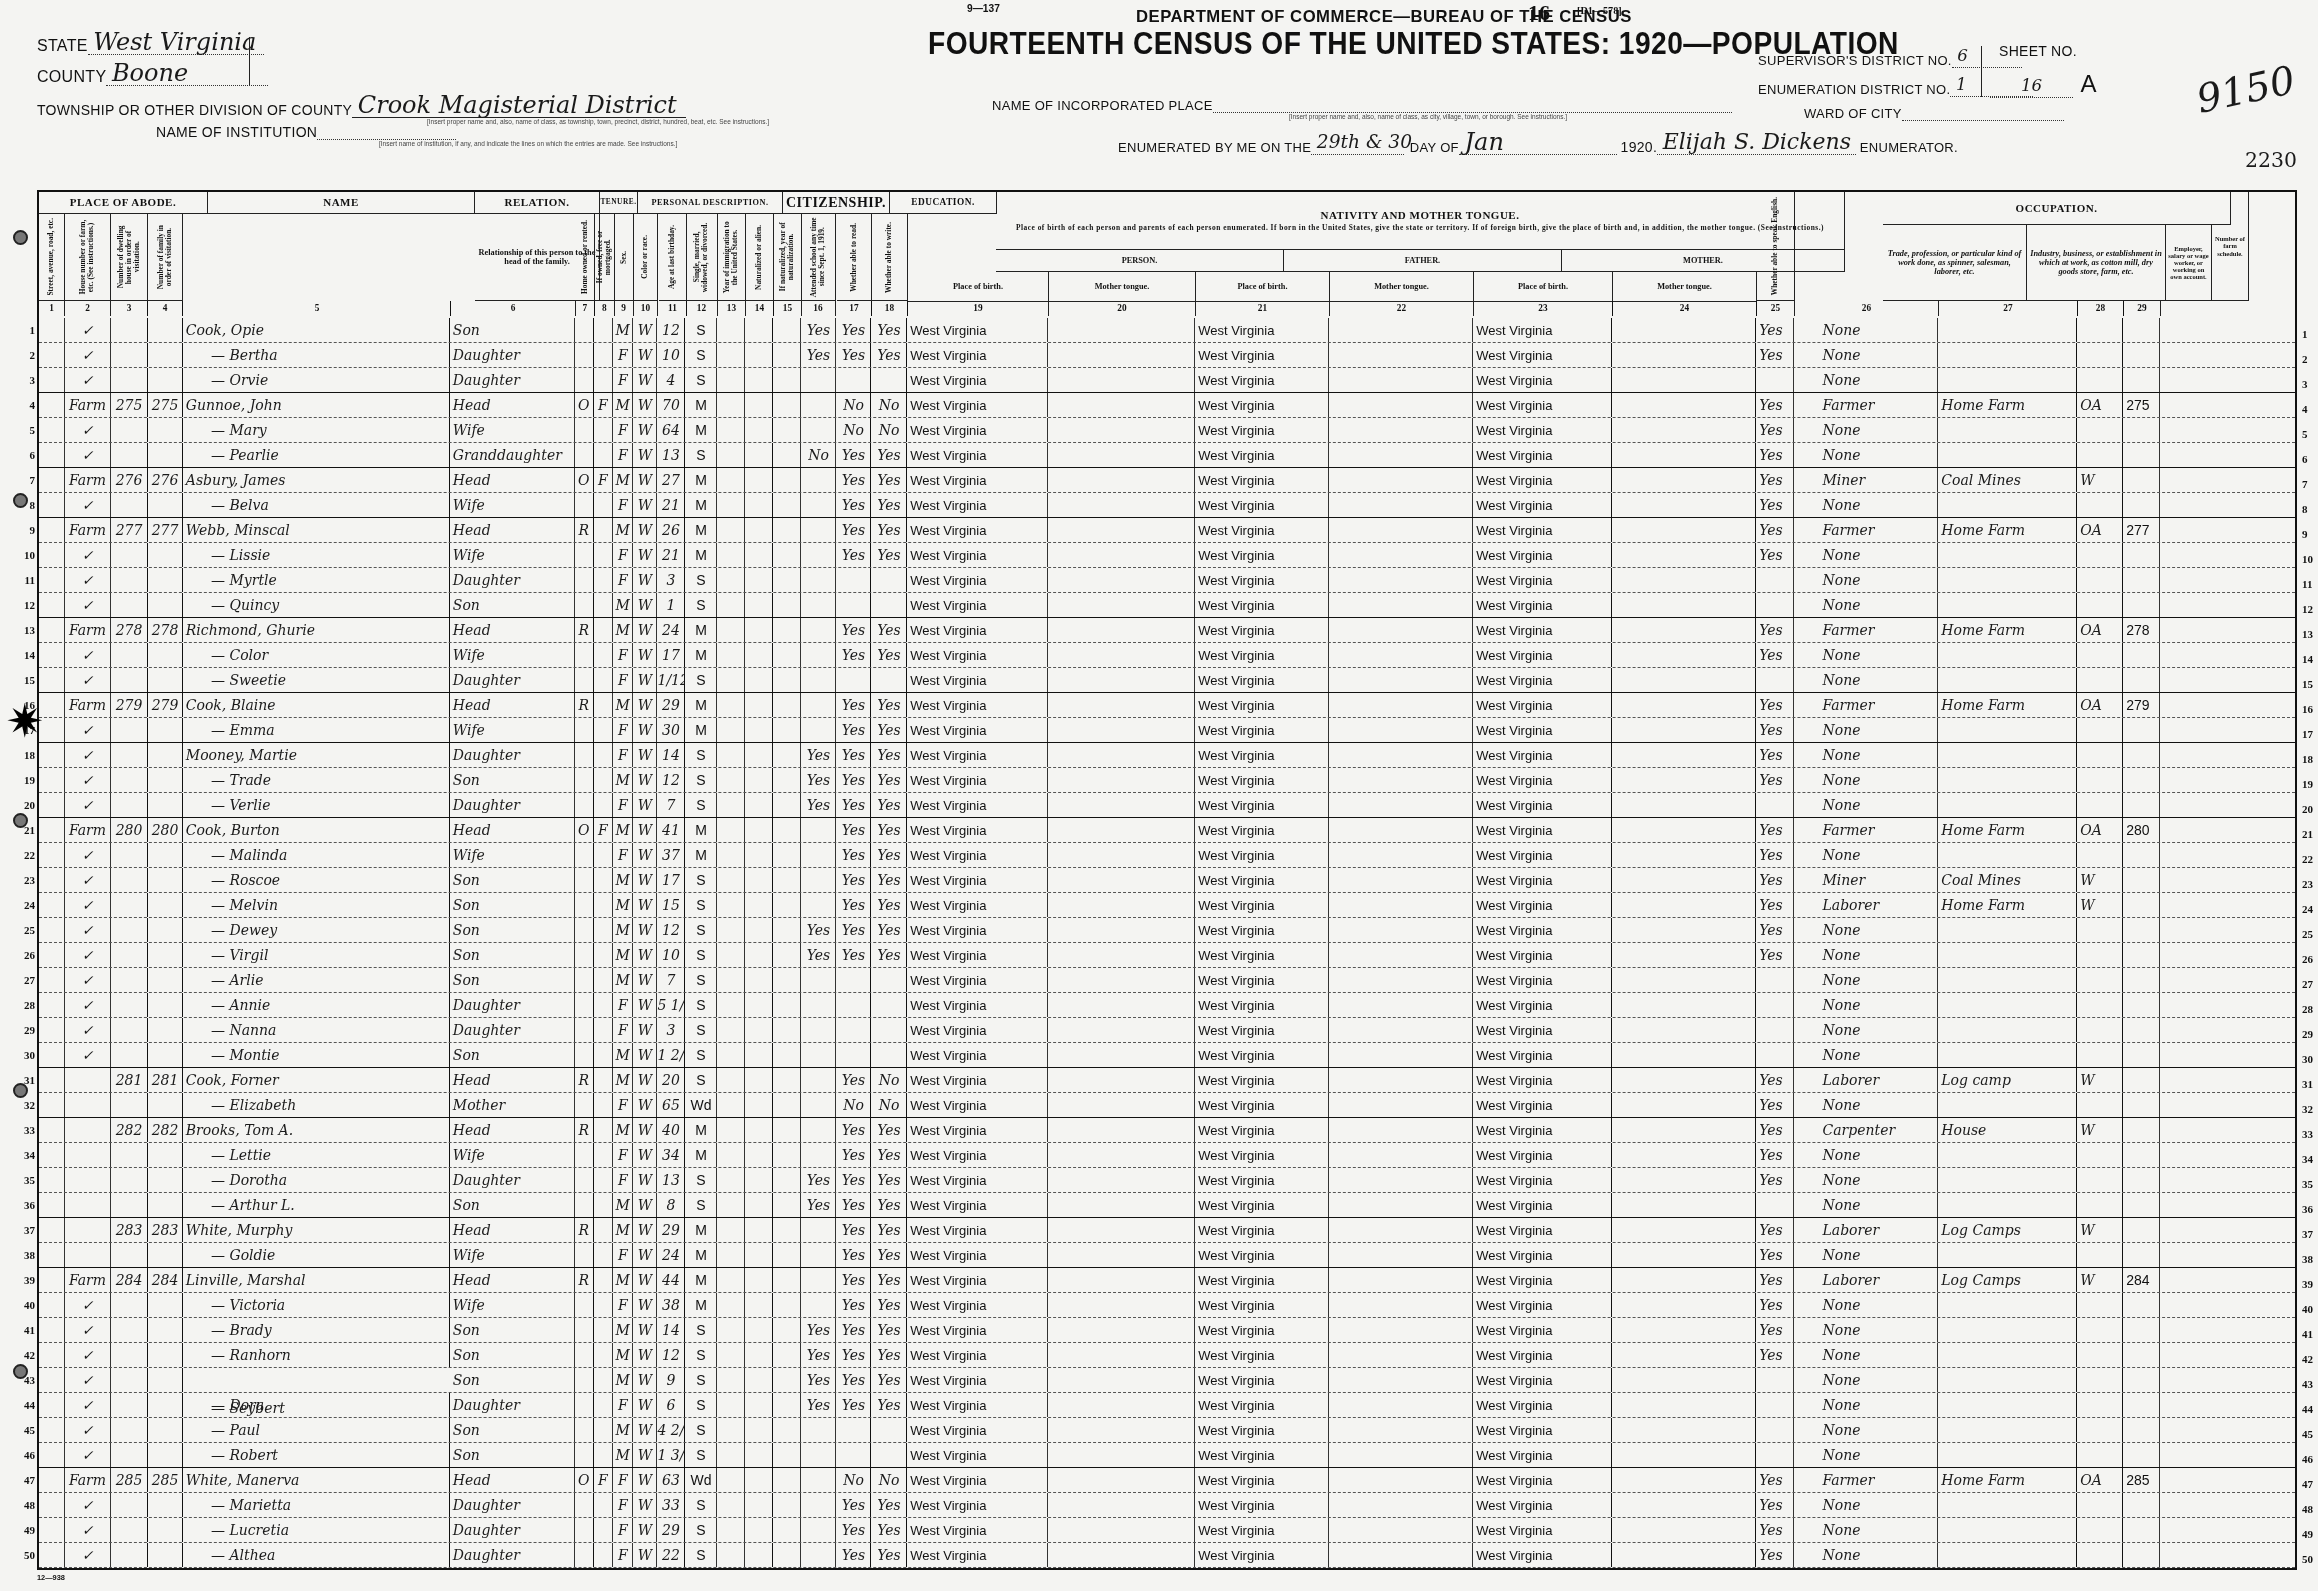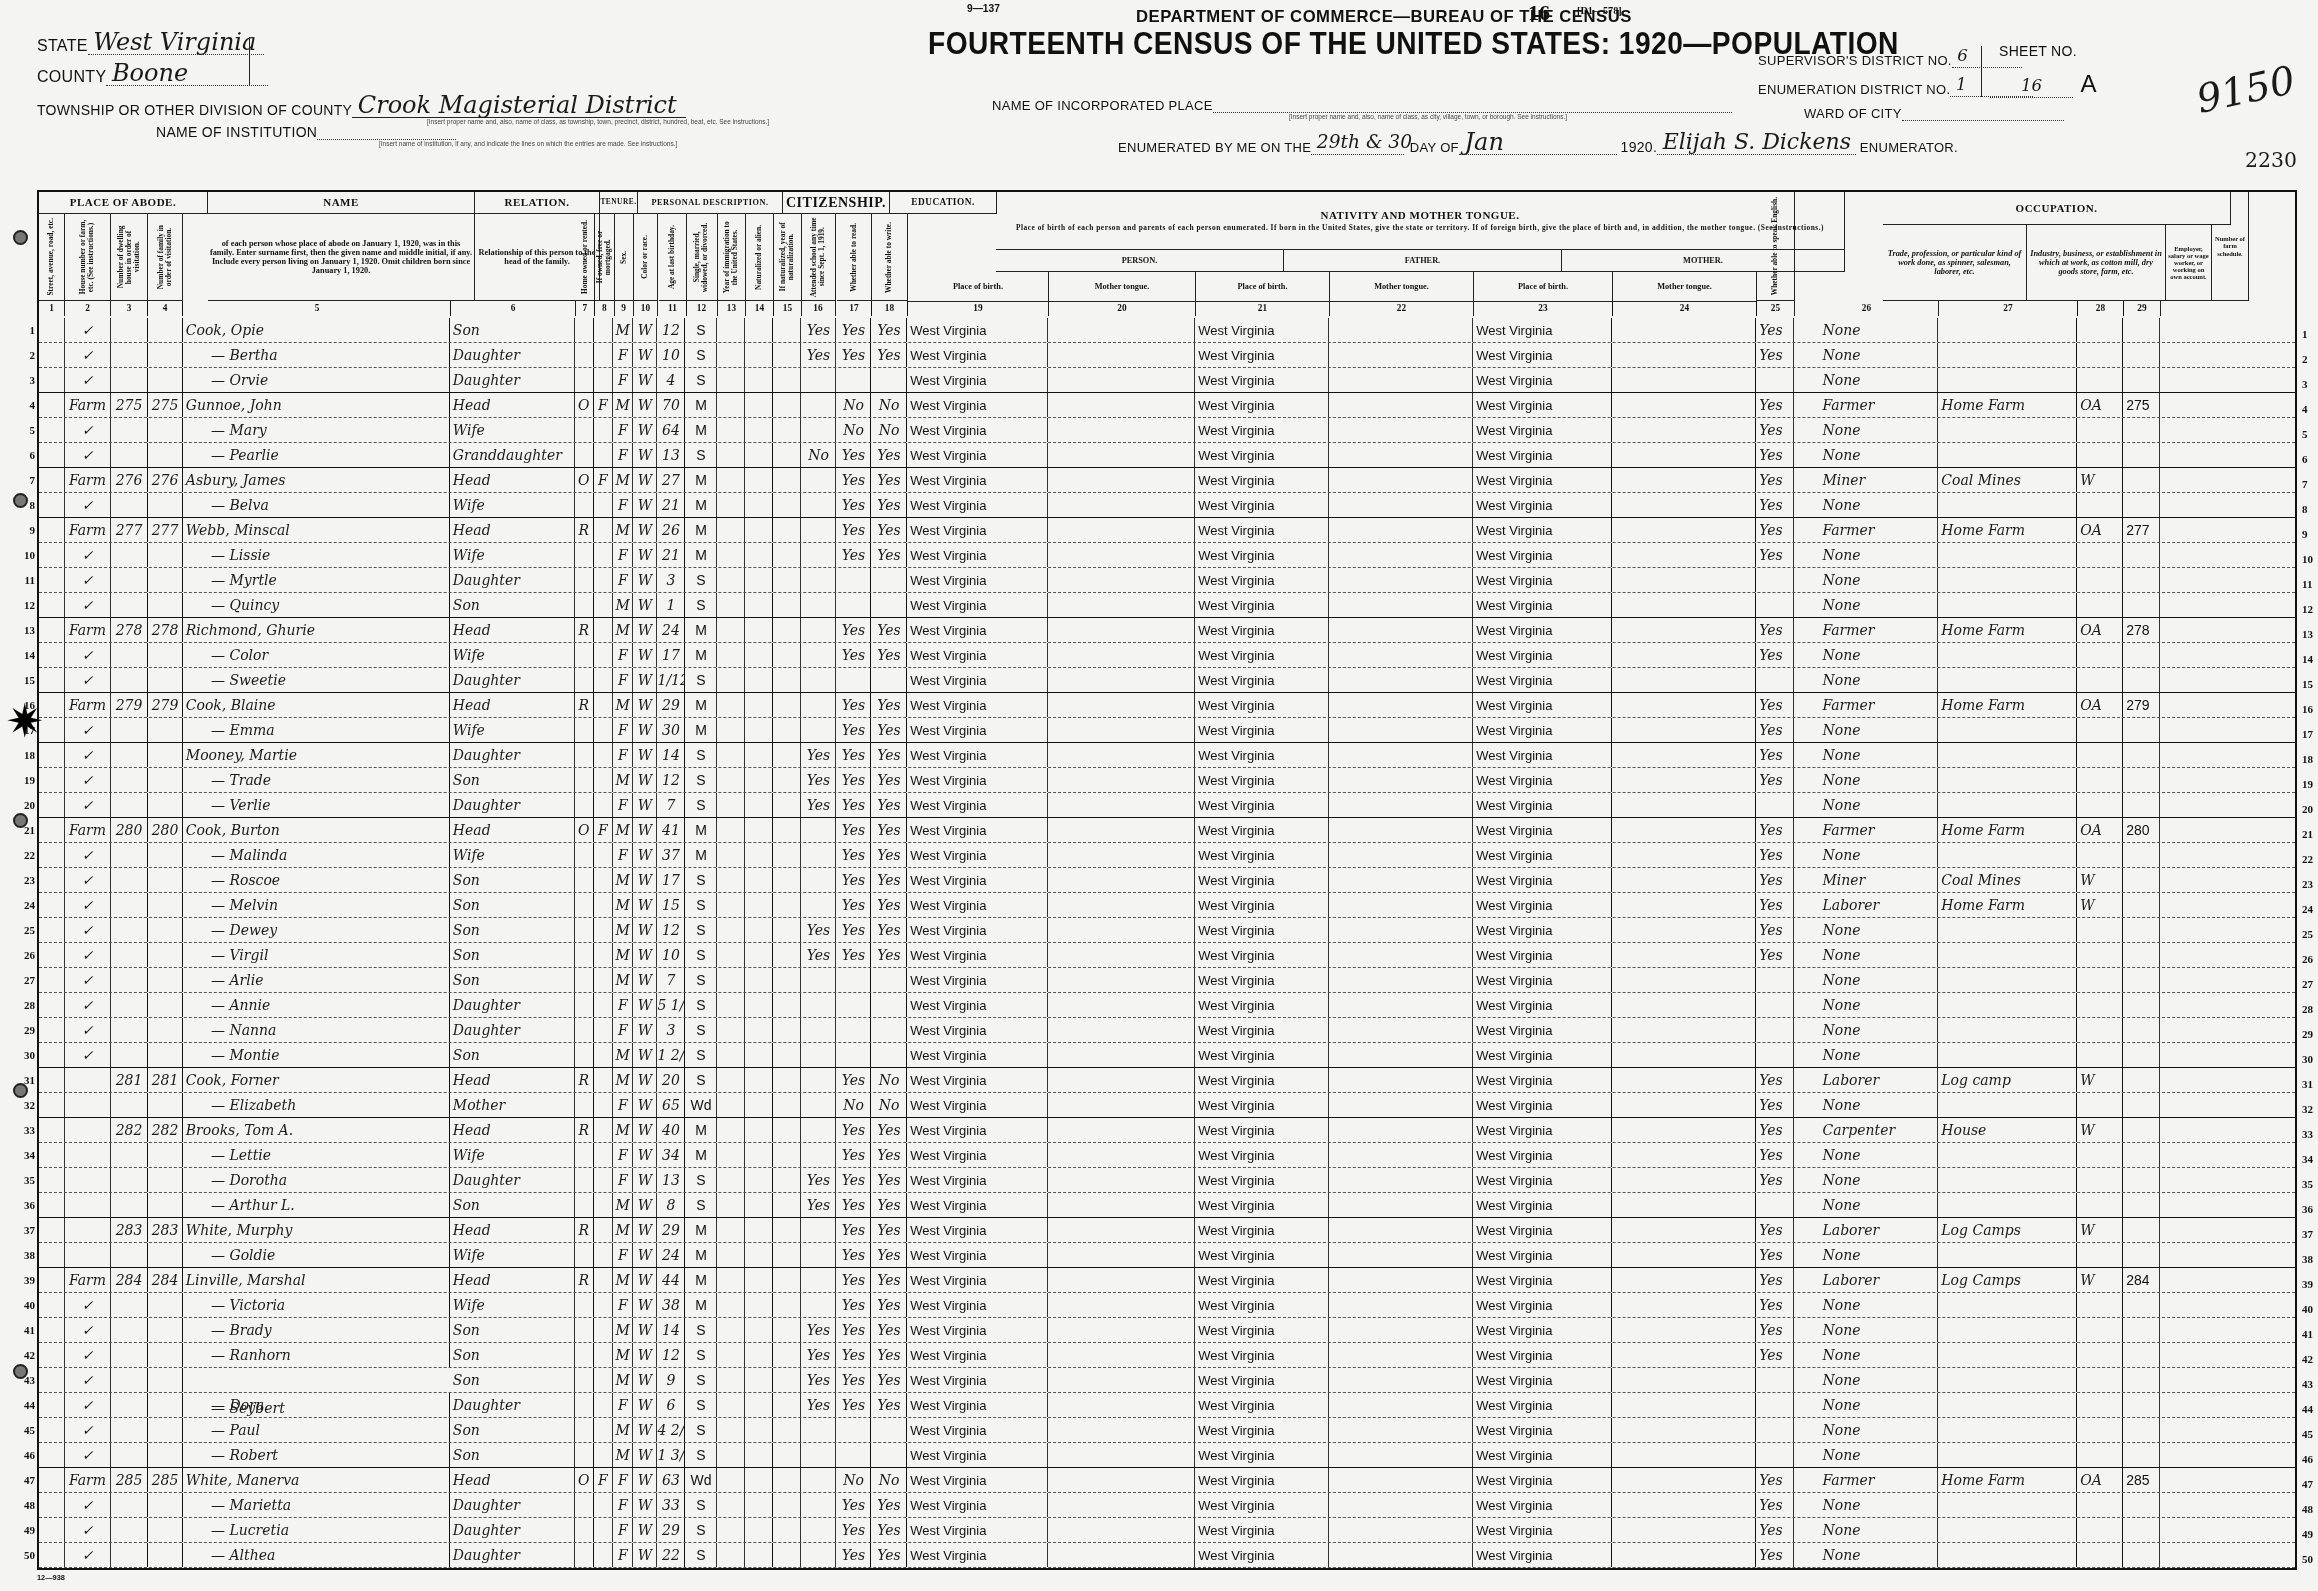--- a/index.html
+++ b/index.html
@@ -111,21 +111,20 @@
   <span class="lbl print" style="font-size:13px;">WARD OF CITY</span>
   <span class="val hand" style="width:162px;"></span>
 </div>
 <div class="margin-notes hand" style="left:2196px; top:67px; font-size:39px; transform:rotate(-12deg);">9150</div>
 <div class="margin-notes hand" style="left:2245px; top:148px; font-size:20.4px; font-style:normal;">2230</div>
 
 <div class="sheet">
 
   <div class="col-head group-head" style="left:0; top:0; width:169px; height:22px;">PLACE OF ABODE.</div>
   <div class="col-head group-head" style="left:169px; top:0; width:267px; height:22px;">NAME</div>
-  <div class="col-head" style="left:169px; top:22px; width:267px; height:87px; font-size:8.3px;">of each person whose place of abode on January 1, 1920, was in this family. Enter surname first, then the given name and middle initial, if any. Include every person living on January 1, 1920. Omit children born since January 1, 1920.</div>
   <div class="col-head group-head" style="left:436px; top:0; width:125px; height:22px;">RELATION.</div>
   <div class="col-head" style="left:436px; top:22px; width:125px; height:87px;">Relationship of this person to the head of the family.</div>
   <div class="col-head group-head" style="left:561px; top:0; width:38px; height:22px; font-size:7.4px;">TENURE.</div>
   <div class="col-head group-head" style="left:599px; top:0; width:145px; height:22px; font-size:8.3px;">PERSONAL DESCRIPTION.</div>
   <div class="col-head group-head" style="left:744px; top:0; width:107px; height:22px; font-size:14px;">CITIZENSHIP.</div>
   <div class="col-head group-head" style="left:851px; top:0; width:107px; height:22px; font-size:9.3px;">EDUCATION.</div>
   <div class="col-head group-head" style="left:957px; top:0; width:849px; height:58px; flex-direction:column;">
     <span>NATIVITY AND MOTHER TONGUE.</span>
     <span style="font-size:7.4px; font-weight:bold; margin-top:3.7px;">Place of birth of each person and parents of each person enumerated. If born in the United States, give the state or territory. If of foreign birth, give the place of birth and, in addition, the mother tongue. (See instructions.)</span>
   </div>

